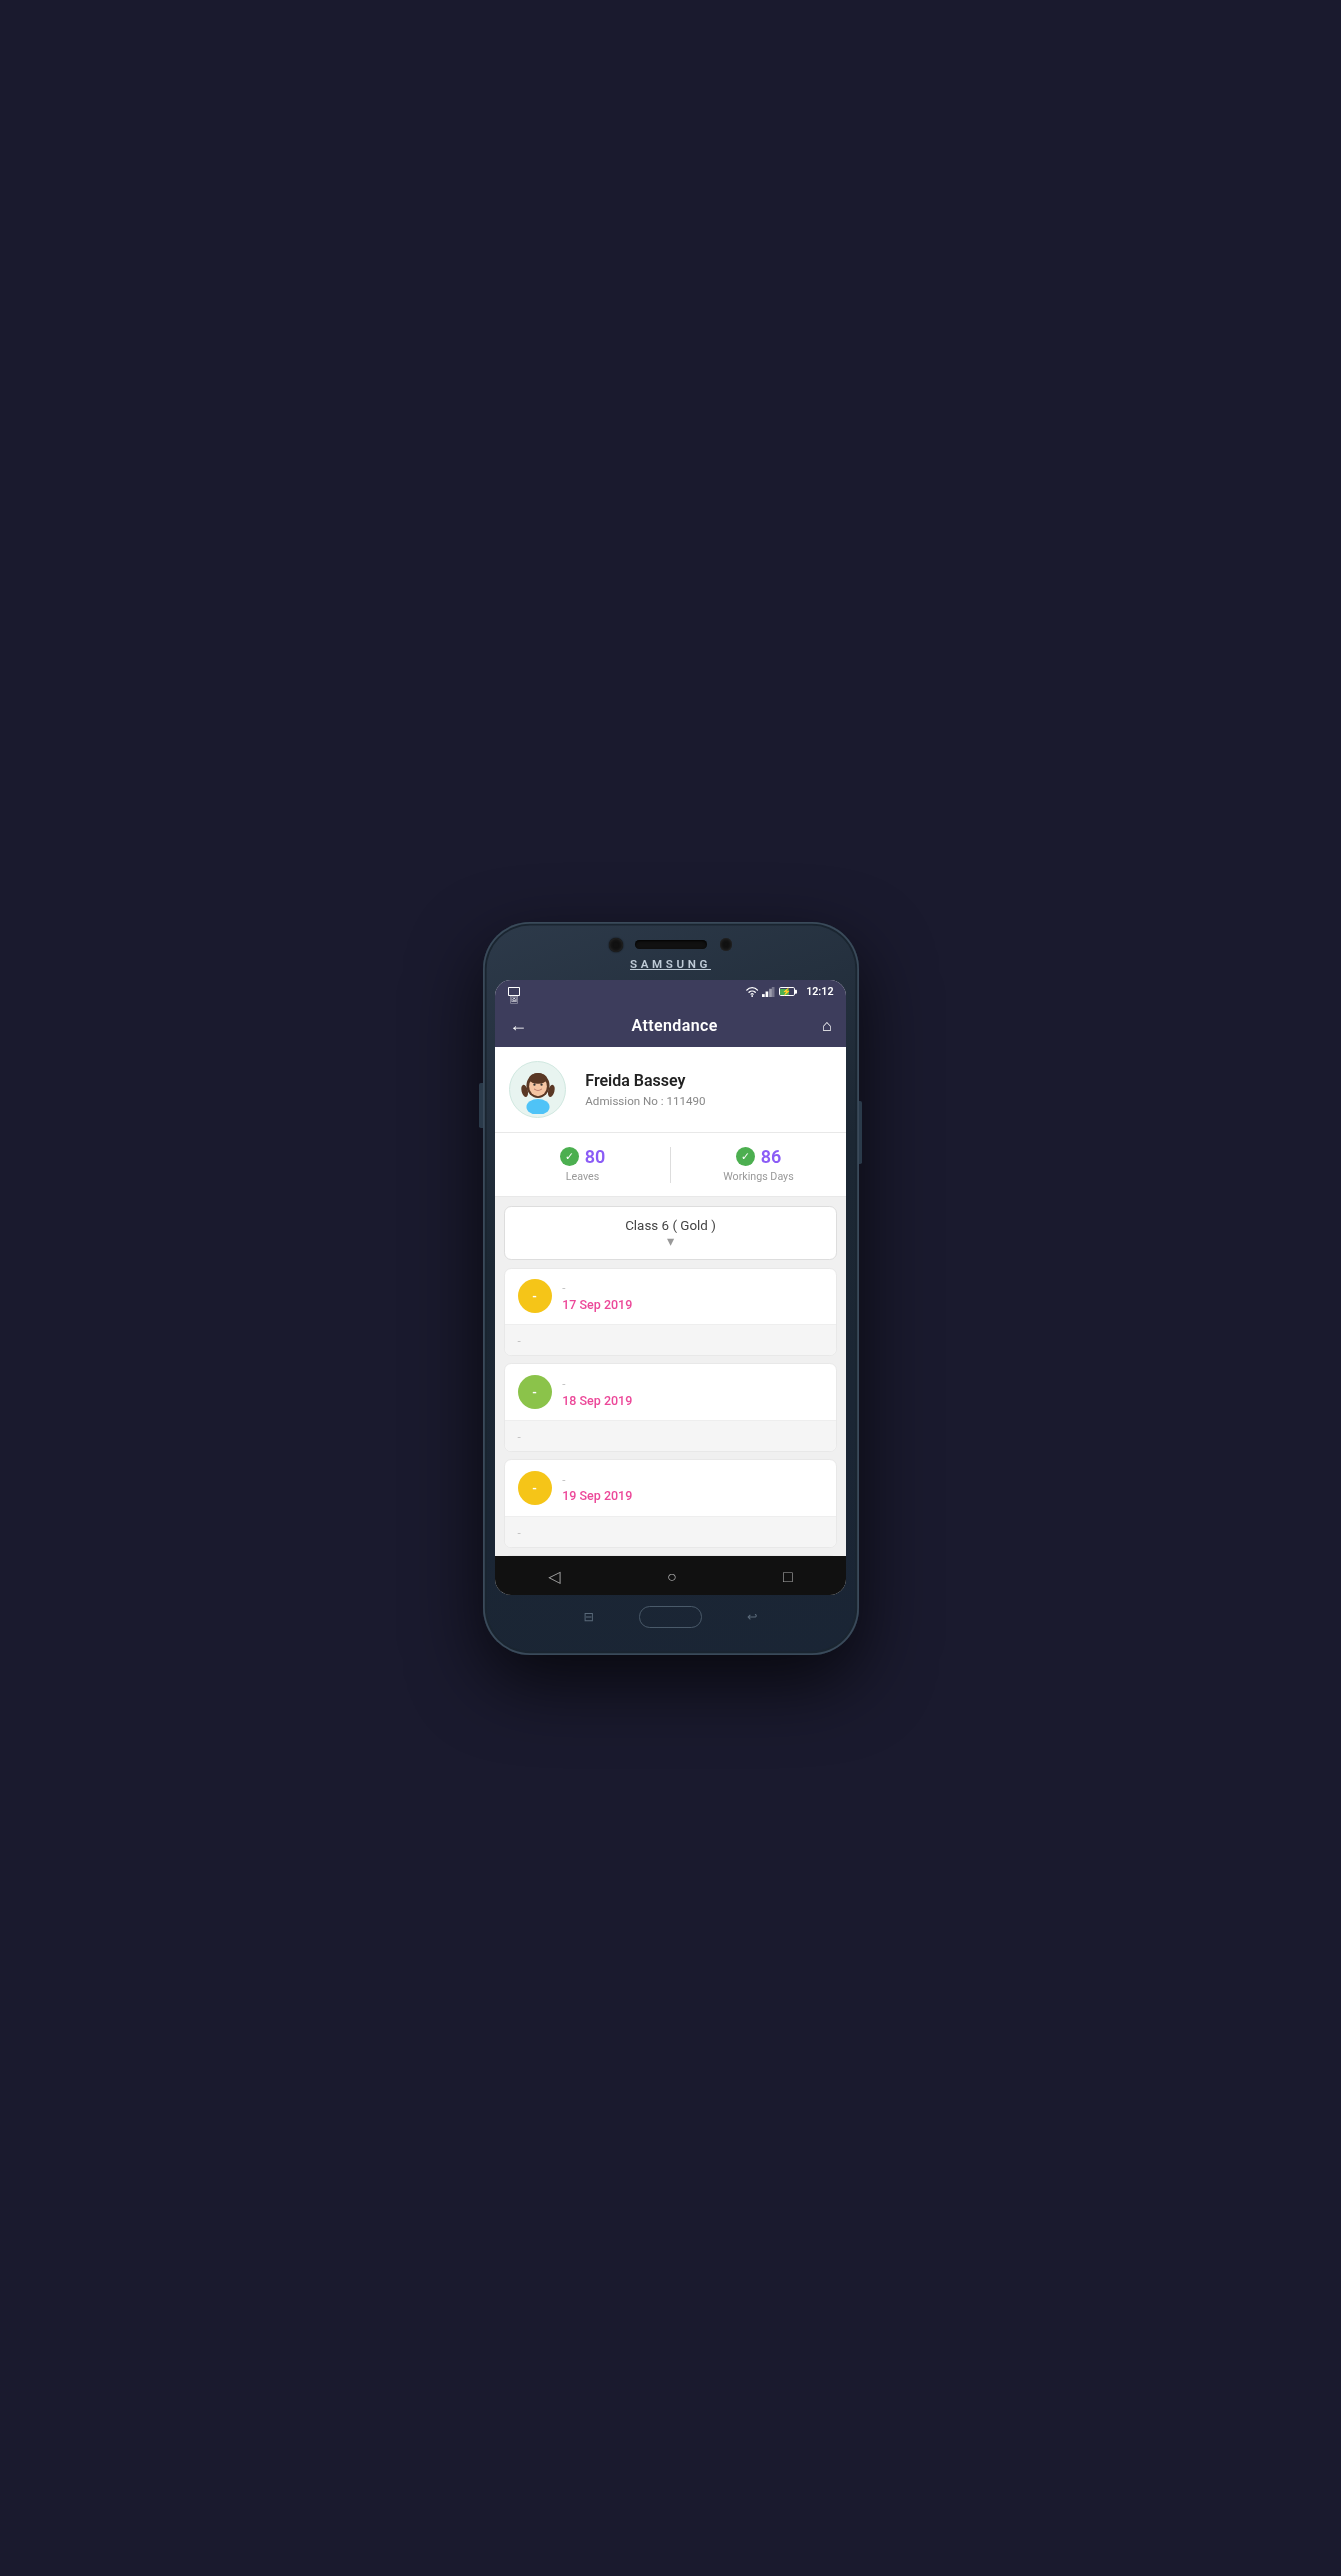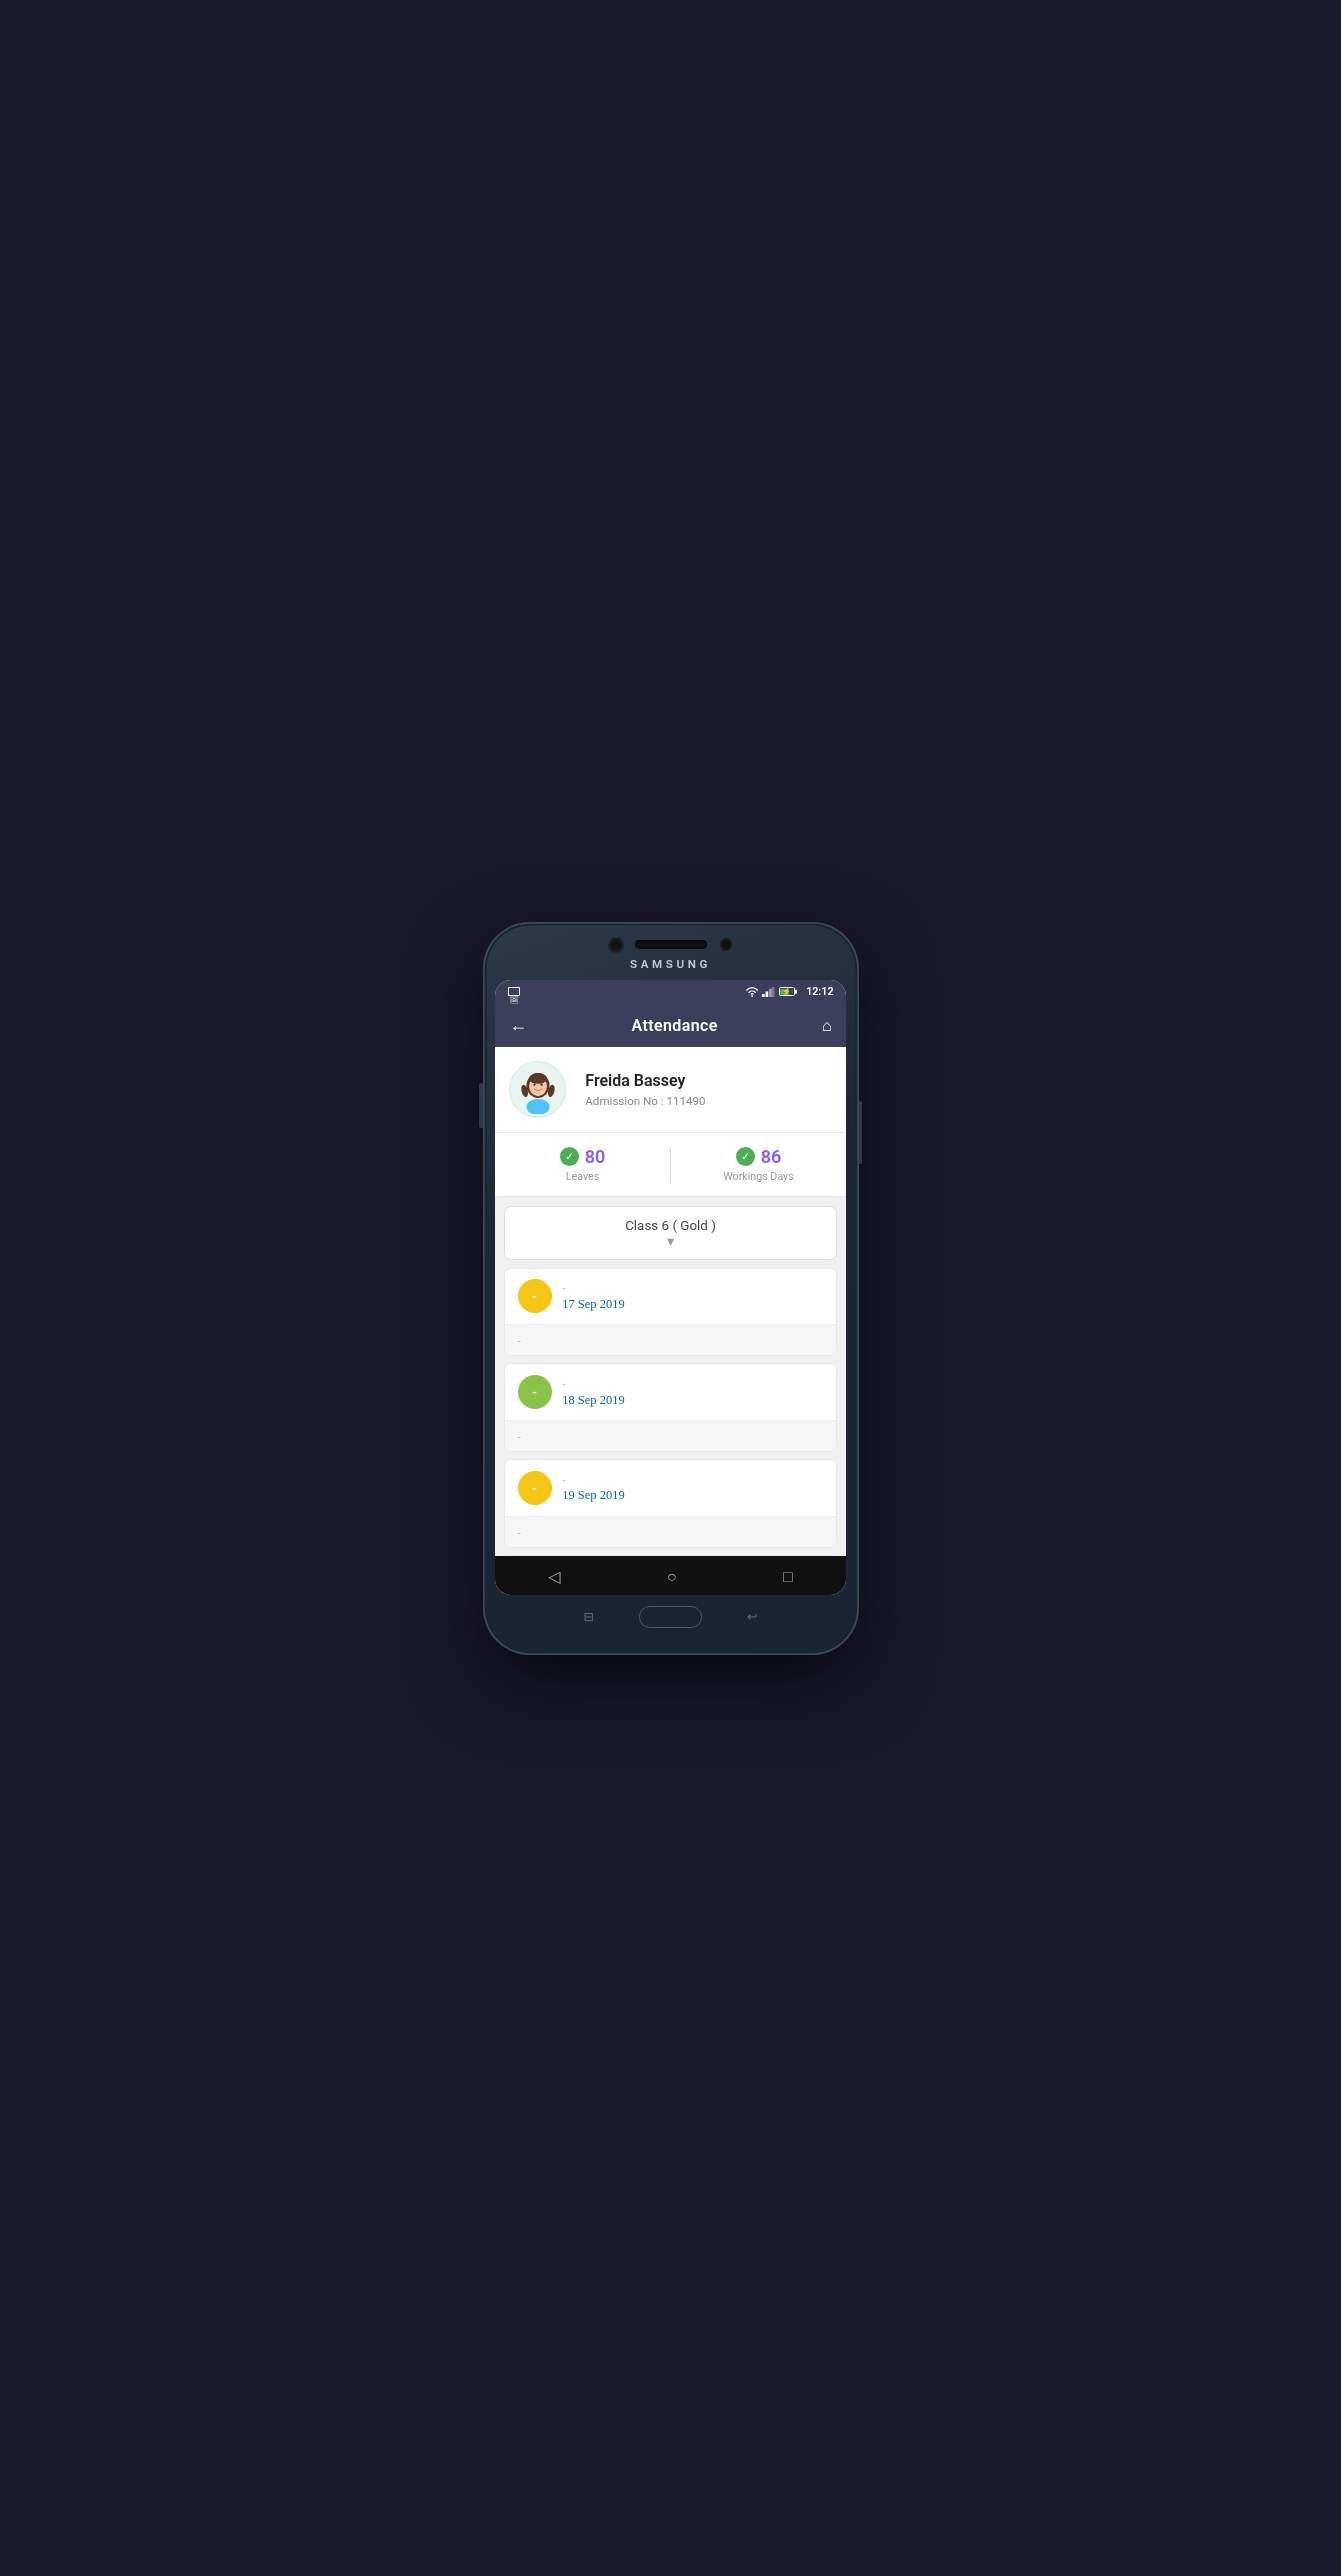--- a/index.html
+++ b/index.html
@@ -44,20 +44,21 @@
 
     .phone-brand-area {
       text-align: center;
       margin-bottom: 9px;
     }
     .phone-brand-area span {
       color: #c0ccd8;
       font-size: 11.6px;
       font-weight: 600;
       letter-spacing: 3.6px;
+      text-decoration: underline;
     }
 
     
     .phone-screen {
       flex: 1;
       background: #f5f5f5;
       border-radius: 16px;
       overflow: hidden;
       display: flex;
       flex-direction: column;
@@ -301,23 +302,22 @@
       display: flex;
       flex-direction: column;
       gap: 1.8px;
     }
     .attendance-dash {
       font-size: 11.6px;
       color: #bbb;
     }
     .attendance-date {
       font-size: 12.5px;
-      color: #0369a1;
+      color: #ec4899;
       font-weight: 500;
-      font-family: Liberation Serif, serif;
     }
     .attendance-card-bottom {
       background: #f5f5f5;
       padding: 7.2px 12.5px;
       border-top: 0.9px solid #eeeeee;
     }
     .attendance-bottom-text {
       font-size: 11.6px;
       color: #bbb;
     }

